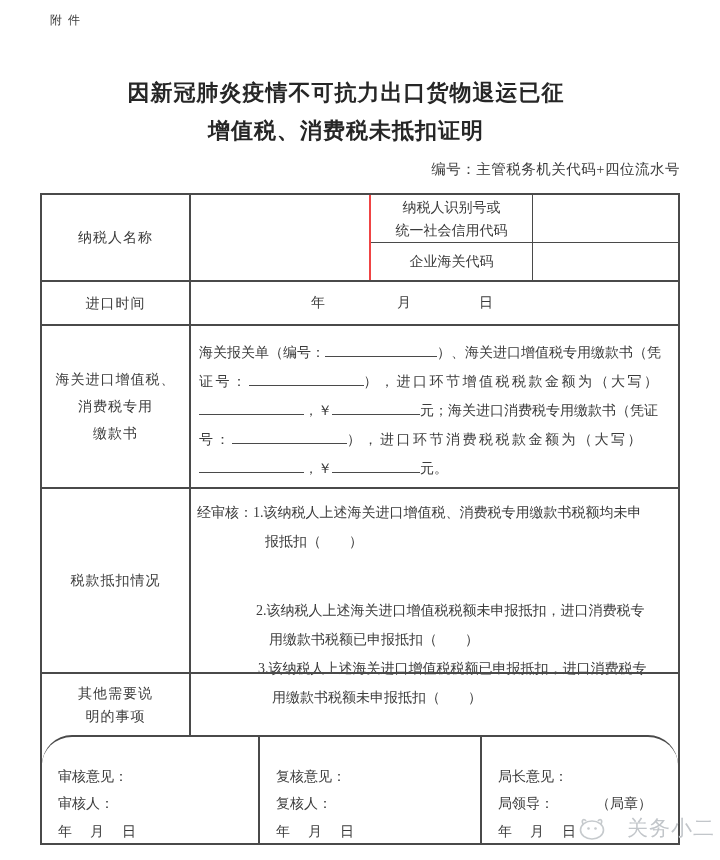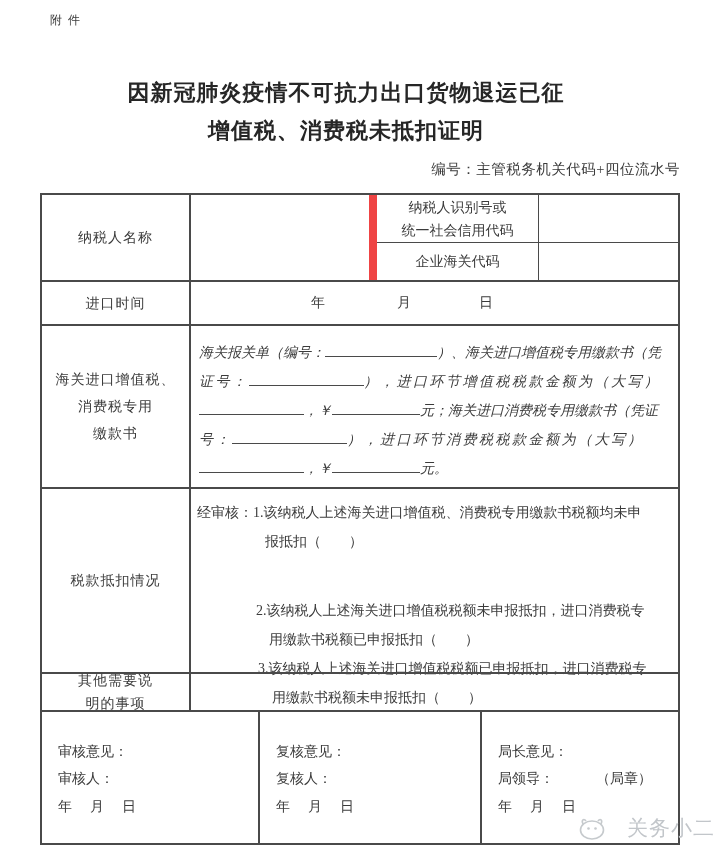--- a/index.html
+++ b/index.html
@@ -32,49 +32,49 @@
   .row.first{border-top:none;}
   .c{box-sizing:border-box;border-left:2px solid #4a4a4a;}
   .c.first{border-left:none;}
   .lab{
     display:flex;flex-direction:column;align-items:center;justify-content:center;
     text-align:center;line-height:27px;letter-spacing:1px;
   }
   .labcol{flex:0 0 147px;}
   .r1{height:85px;}
   .r1 .blankcell{flex:0 0 180px;}
-  .subwrap{flex:1 1 auto;display:flex;flex-direction:column;border-left:8px solid #ef4444;box-sizing:border-box;}
+  .subwrap{flex:1 1 auto;display:flex;flex-direction:column;border-left:2px solid #ef4444;box-sizing:border-box;}
   .subrow{display:flex;flex:1 1 auto;box-sizing:border-box;}
   .subrow + .subrow{border-top:1px solid #4a4a4a;}
   .subrow .sl{flex:0 0 161px;display:flex;flex-direction:column;align-items:center;justify-content:center;text-align:center;line-height:23px;box-sizing:border-box;}
   .subrow .sv{flex:1 1 auto;border-left:1px solid #4a4a4a;box-sizing:border-box;}
 
   .r2{height:44px;}
   .r2 .val{flex:1 1 auto;display:flex;align-items:center;padding-left:120px;}
   .r2 .val .m1{margin-left:72px;}
   .r2 .val .m2{margin-left:68px;}
 
   .r3{height:163px;}
   .para{flex:1 1 auto;padding:12px 6px 0 8px;line-height:29px;}
-  .para .ln{white-space:nowrap;font-style:italic;}
+  .para .ln{white-space:nowrap;}
   .blank{display:inline-block;border-bottom:1px solid #4a4a4a;height:14px;vertical-align:baseline;}
   .b112{width:112px;} .b115{width:115px;} .b105{width:105px;} .b88{width:88px;}
   .spread{letter-spacing:2.5px;}
 
   .r4{height:185px;}
   .deduct{flex:1 1 auto;padding:9px 4px 0 6px;line-height:29px;}
   .deduct .ln{white-space:nowrap;}
   .ind68{padding-left:68px;} .ind59{padding-left:59px;margin-top:40px;} .ind72{padding-left:72px;}
   .ind61{padding-left:61px;} .ind75{padding-left:75px;}
 
-  .r5{height:38px;}
+  .r5{height:63px;}
   .r5 .lab{line-height:23px;}
   .r5 .val{flex:1 1 auto;}
 
-  .r6{flex:1 1 auto;}
+  .r6{flex:1 1 auto;border-radius:30px;}
   .signcell{box-sizing:border-box;padding:26px 0 0 16px;line-height:27px;}
   .sc1{flex:0 0 216px;}
   .sc2{flex:0 0 222px;}
   .sc3{flex:1 1 auto;}
   .signdate{text-align:left;margin-top:1px;letter-spacing:2px;}
   .seal{margin-left:42px;}
 
   
   .watermark{
     position:absolute;left:576px;top:814px;

